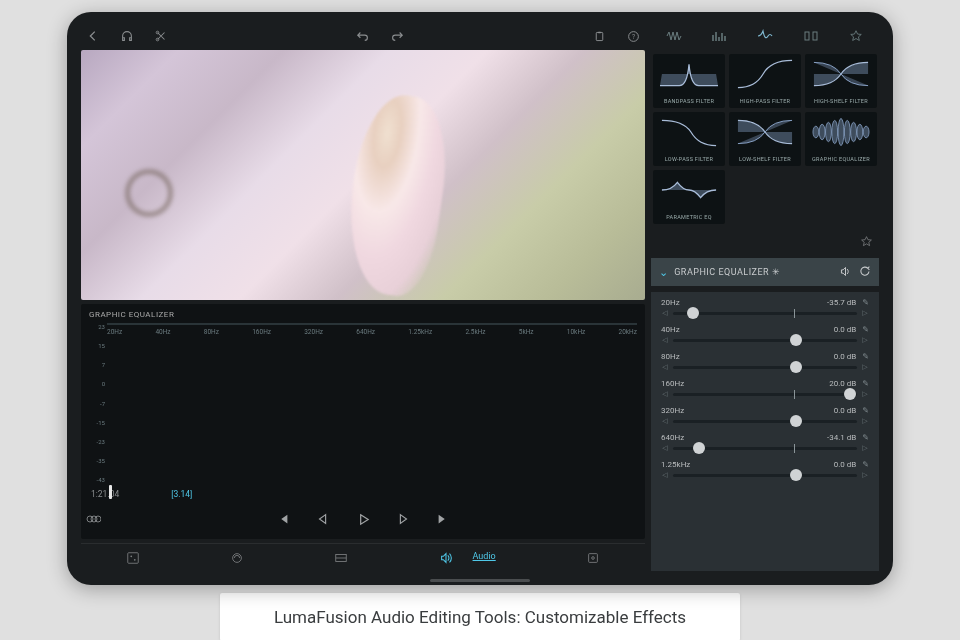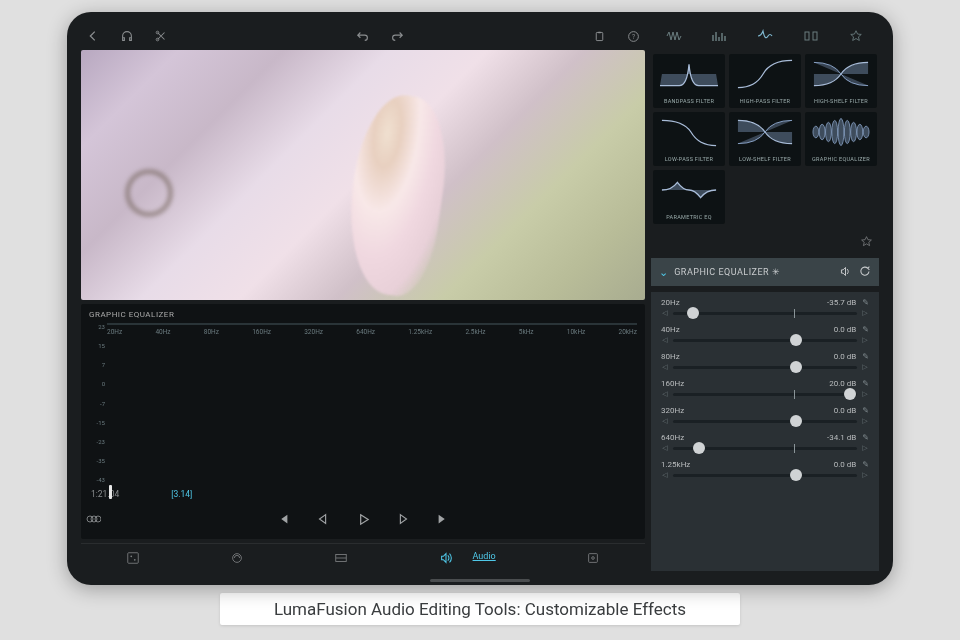--- a/index.html
+++ b/index.html
@@ -42,21 +42,21 @@
   .panel-header .title { flex:1; letter-spacing:0.5px; }
   .sliders { flex:1; display:flex; flex-direction:column; background:#2a3034; padding:2px 0 6px 0; overflow:hidden; }
   .slider-row { padding:4px 10px; }
   .slider-labels { display:flex; justify-content:space-between; font-size:8px; color:#b8bbbd; margin-bottom:2px; }
   .slider-labels .pencil { color:#7a8488; margin-left:4px; }
   .slider-track-row { display:flex; align-items:center; gap:4px; }
   .arrow { font-size:7px; color:#6a7478; width:8px; text-align:center; }
   .track { flex:1; height:3px; background:#1a2024; border-radius:2px; position:relative; }
   .tick { position:absolute; left:66%; top:-3px; width:1px; height:9px; background:#8a9498; }
   .thumb { position:absolute; top:50%; transform:translate(-50%,-50%); width:12px; height:12px; background:#d0d3d5; border-radius:50%; cursor:pointer; }
-  .caption { width:520px; height:32px; background:#fff; margin-top:8px; display:flex; align-items:center; justify-content:center; font-size:17px; color:#3a3d3f; border-radius:2px; box-shadow:0 1px 3px rgba(0,0,0,0.12); }
+  .caption { width:520px; height:48px; background:#fff; margin-top:8px; display:flex; align-items:center; justify-content:center; font-size:17px; color:#3a3d3f; border-radius:2px; box-shadow:0 1px 3px rgba(0,0,0,0.12); }
   .homebar { position:absolute; bottom:3px; left:50%; transform:translateX(-50%); width:100px; height:3px; background:#4a4d4f; border-radius:2px; }
 </style>
 </head>
 <body>
 
 <div class="device" style="position:relative">
   <div class="left">
     <div class="topbar">
       <div class="ico">
           <svg viewBox="0 0 16 16" width="14" height="14">

